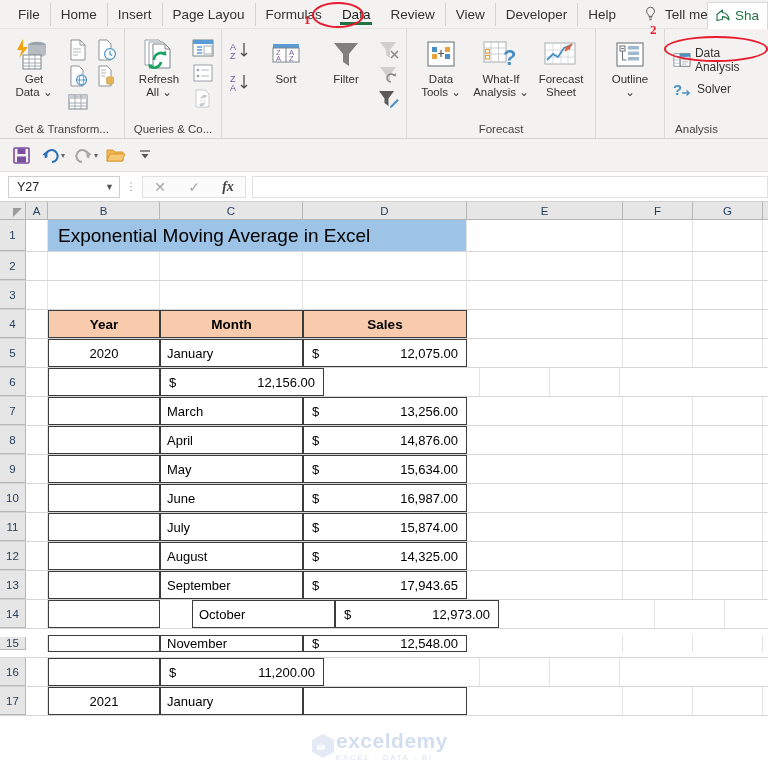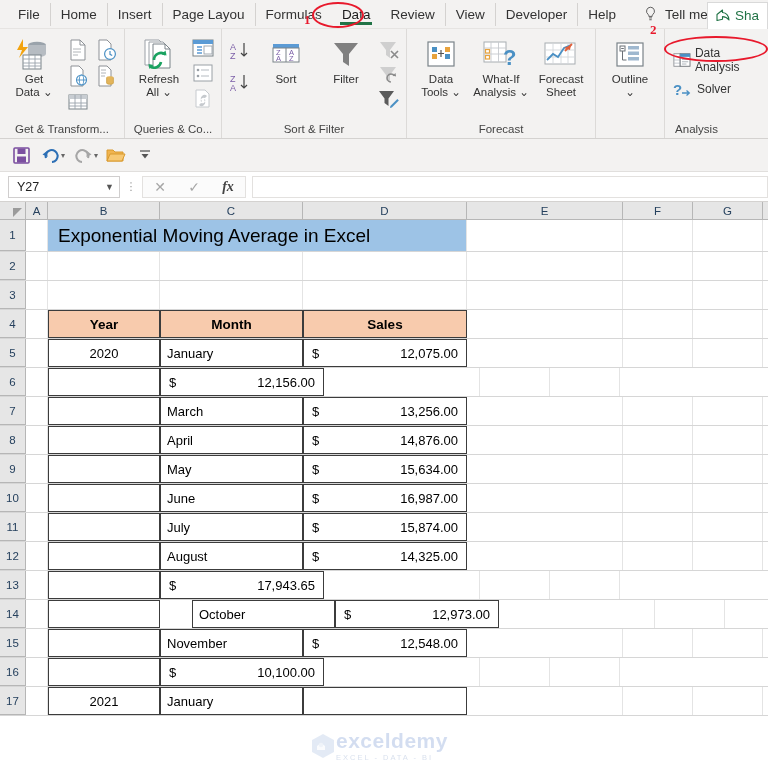--- a/index.html
+++ b/index.html
@@ -373,21 +373,20 @@
           </svg>
         </span>
         <span class="mini">
           <svg width="24" height="22" viewBox="0 0 24 22">
             <path d="M2 2 h15 l-5.5 7.5 v7.5 l-4 -3 v-4.5 Z" fill="#5b5b5b"></path>
             <path d="M13 19 l1.8 -0.5 l7 -7 l-1.4 -1.4 l-7 7 Z" fill="#4a90c4"></path>
           </svg>
         </span>
       </div>
     </div>
-    <div class="grp-title">Sort &amp; Filter</div>
   </div>
 
   <div class="grp">
     <div class="grp-items">
       <div class="big-btn">
         <span class="ic">
           <svg width="36" height="32" viewBox="0 0 36 32">
             <rect x="5" y="3" width="26" height="24" fill="#fff" stroke="#7a8389" stroke-width="1.2"></rect>
             <rect x="9" y="8" width="5" height="5" fill="#4a90c4"></rect>
             <rect x="9" y="15" width="5" height="5" fill="#e8a33d"></rect>
@@ -707,20 +706,21 @@
           <div class="cell" style="width: 156px;"></div>
           <div class="cell" style="width: 70px;"></div>
           <div class="cell" style="width: 70px;"></div>
         </div>
       </div>
       <div class="gridrow" style="height: 29px;">
         <div class="rh">13</div>
         <div class="cells">
           <div class="cell" style="width: 22px;"></div>
           <div class="cell tbl-cell tbl-year" style="width: 112px;"></div>
+          <div class="cell tbl-cell tbl-month" style="width: 143px;">September</div>
           <div class="cell tbl-cell tbl-sales" style="width: 164px;">
             <span>$</span>
             <span>17,943.65</span>
           </div>
           <div class="cell" style="width: 156px;"></div>
           <div class="cell" style="width: 70px;"></div>
           <div class="cell" style="width: 70px;"></div>
         </div>
       </div>
       <div class="gridrow" style="height: 29px;">
@@ -731,21 +731,21 @@
           <div class="cell tbl-cell tbl-month" style="width: 143px; margin-left: 32px;">October</div>
           <div class="cell tbl-cell tbl-sales" style="width: 164px;">
             <span>$</span>
             <span>12,973.00</span>
           </div>
           <div class="cell" style="width: 156px;"></div>
           <div class="cell" style="width: 70px;"></div>
           <div class="cell" style="width: 70px;"></div>
         </div>
       </div>
-      <div class="gridrow" style="height: 29px;">
+      <div class="gridrow" style="height: 29px; align-items: center;">
         <div class="rh">15</div>
         <div class="cells">
           <div class="cell" style="width: 22px;"></div>
           <div class="cell tbl-cell tbl-year" style="width: 112px;"></div>
           <div class="cell tbl-cell tbl-month" style="width: 143px;">November</div>
           <div class="cell tbl-cell tbl-sales" style="width: 164px;">
             <span>$</span>
             <span>12,548.00</span>
           </div>
           <div class="cell" style="width: 156px;"></div>
@@ -753,21 +753,21 @@
           <div class="cell" style="width: 70px;"></div>
         </div>
       </div>
       <div class="gridrow" style="height: 29px;">
         <div class="rh">16</div>
         <div class="cells">
           <div class="cell" style="width: 22px;"></div>
           <div class="cell tbl-cell tbl-year" style="width: 112px;"></div>
           <div class="cell tbl-cell tbl-sales" style="width: 164px;">
             <span>$</span>
-            <span>10,100.00</span>
+            <span>11,200.00</span>
           </div>
           <div class="cell" style="width: 156px;"></div>
           <div class="cell" style="width: 70px;"></div>
           <div class="cell" style="width: 70px;"></div>
         </div>
       </div>
       <div class="gridrow" style="height: 29px;">
         <div class="rh">17</div>
         <div class="cells">
           <div class="cell" style="width: 22px;"></div>

